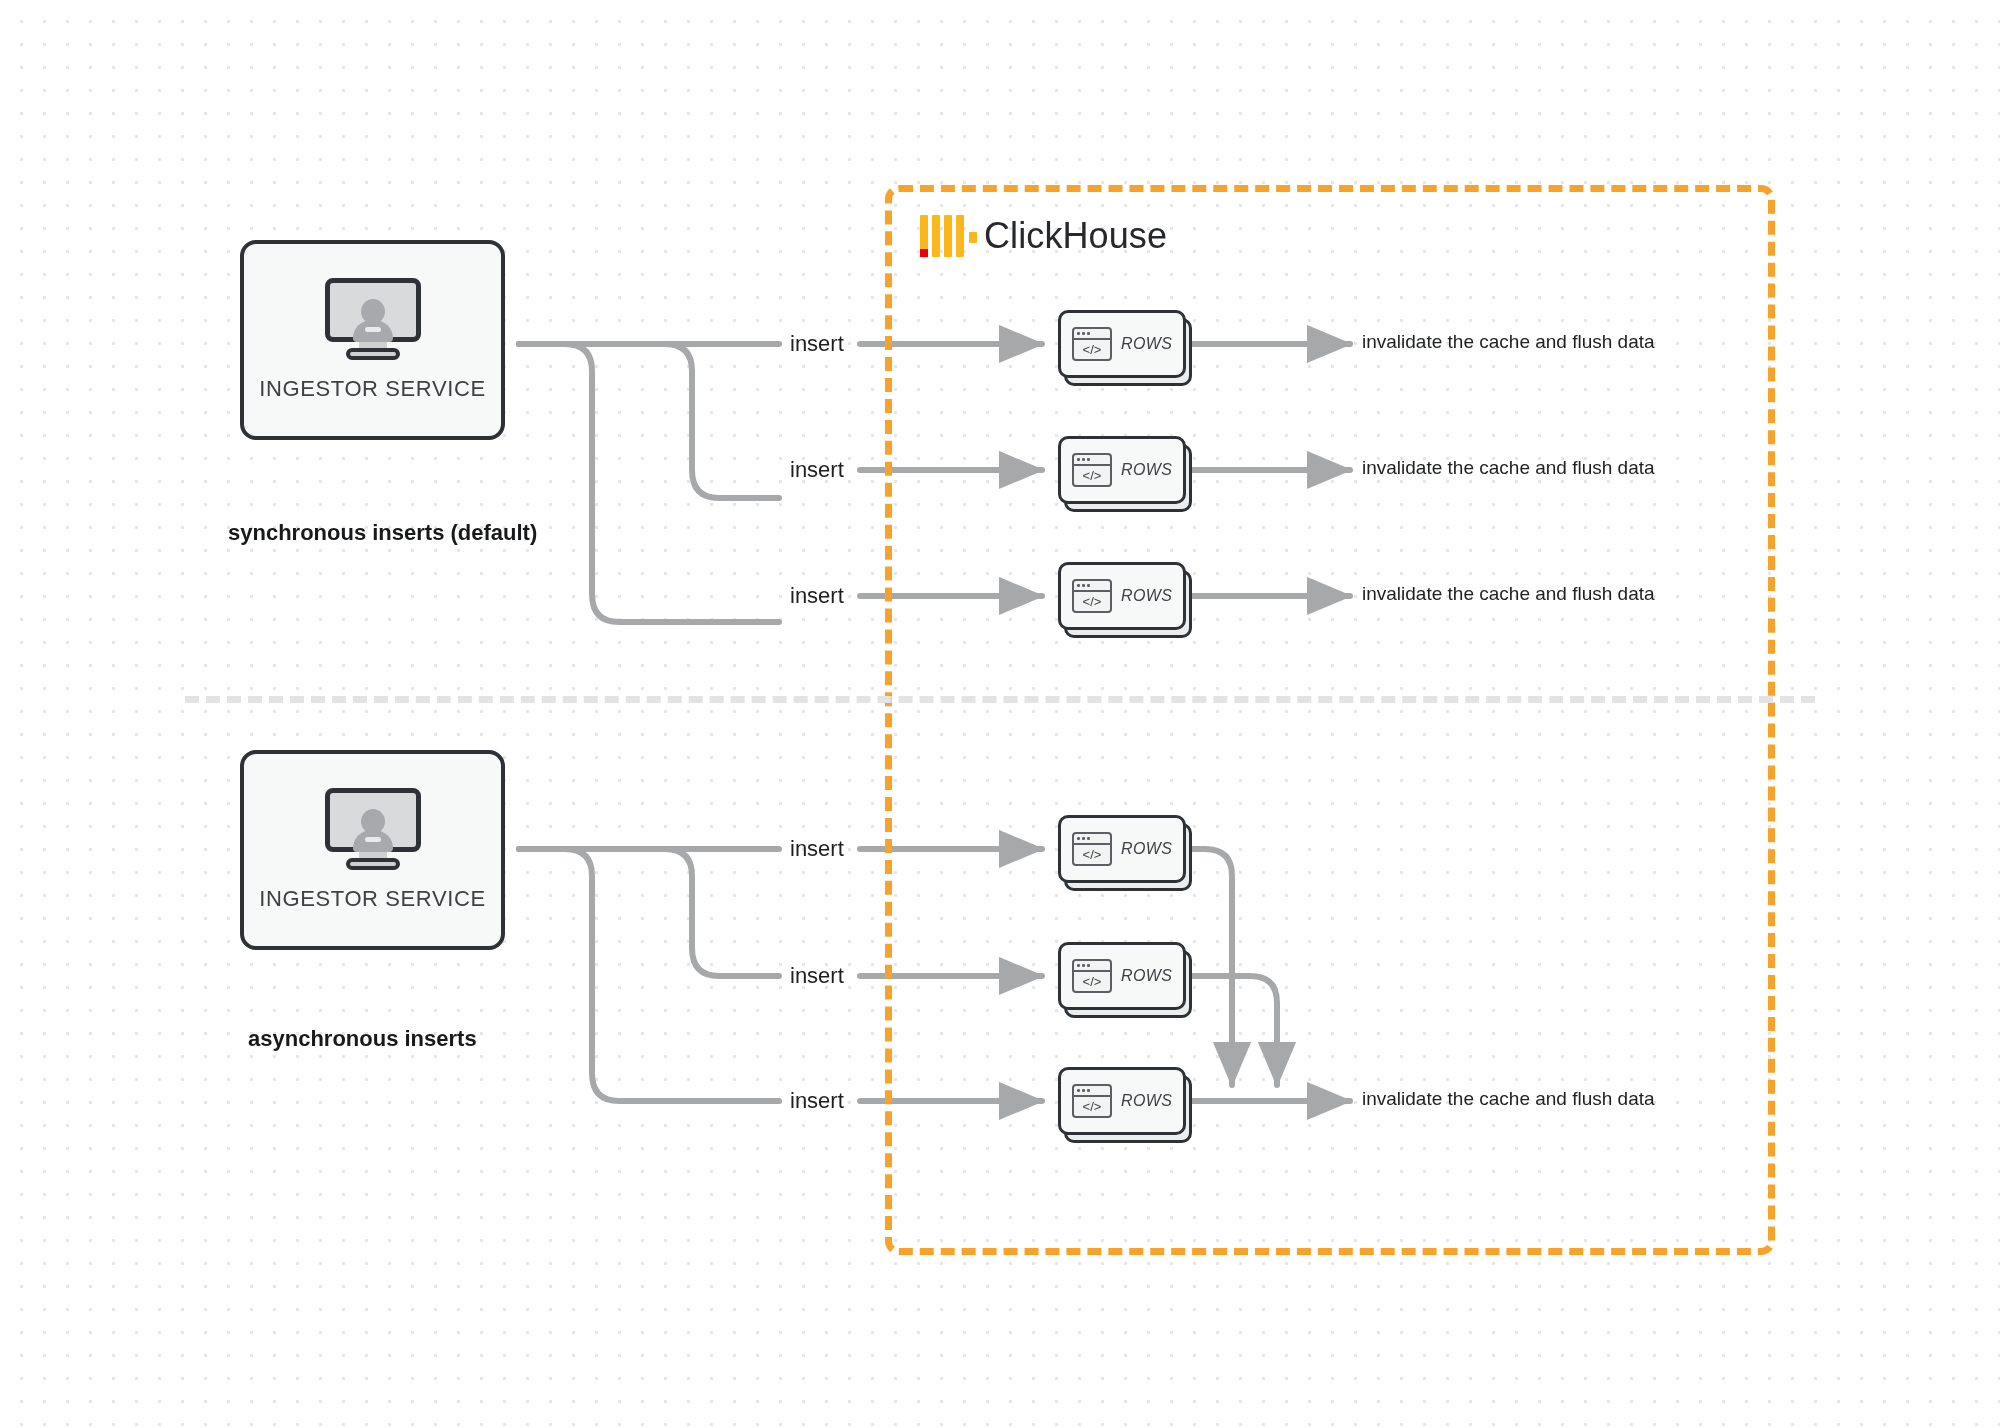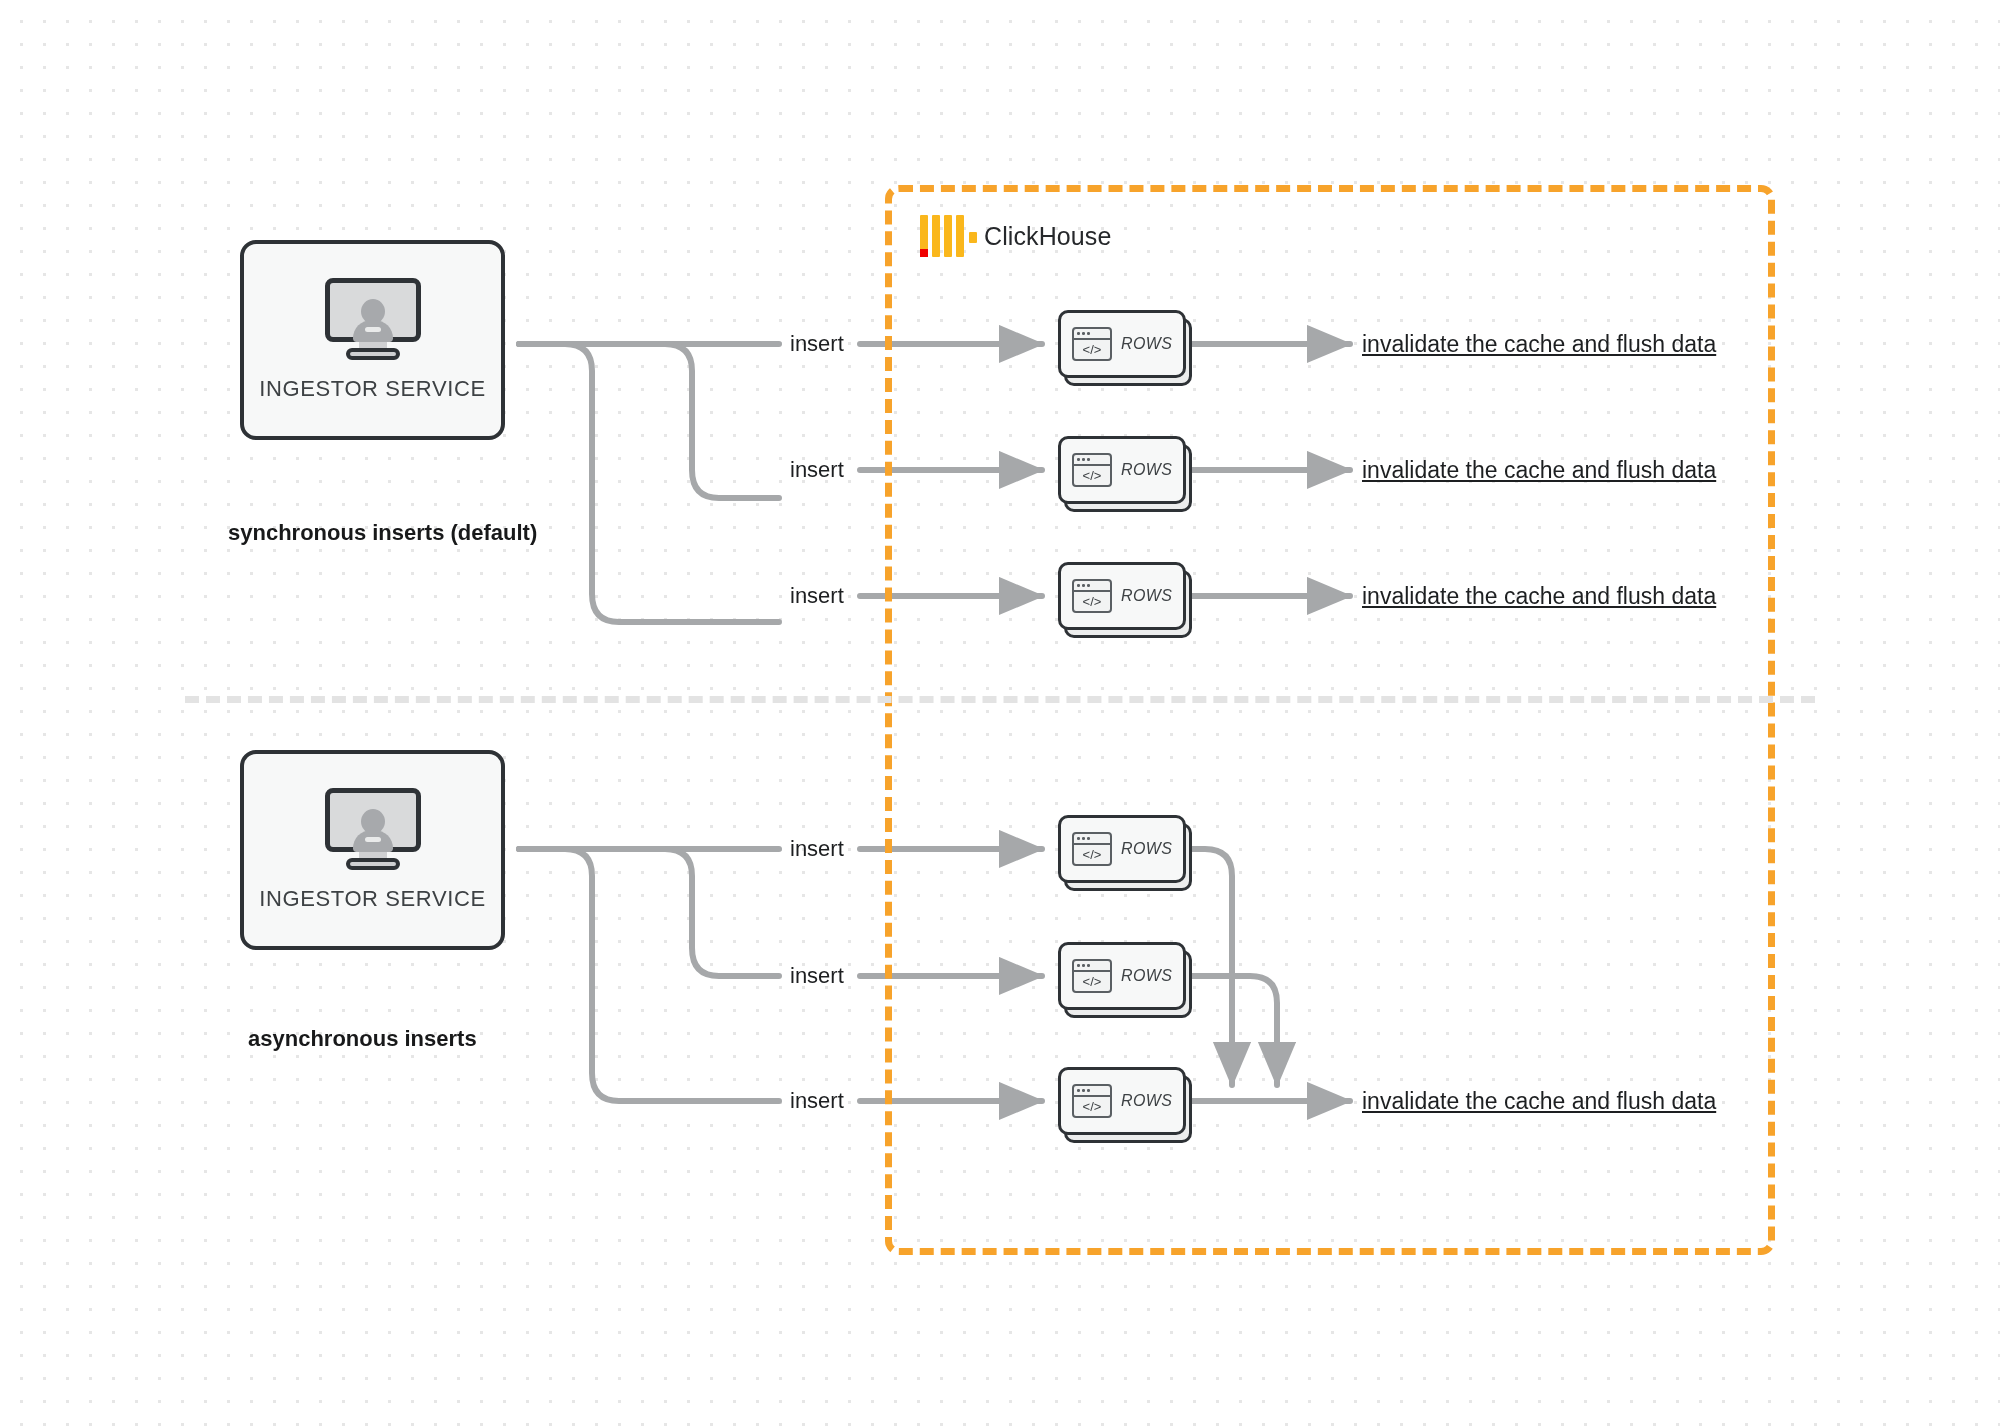--- a/index.html
+++ b/index.html
@@ -33,21 +33,21 @@
     display:flex;align-items:center;gap:18px;
   }
   .ch-logo{position:relative;width:46px;height:42px;}
   .ch-logo .bar{position:absolute;top:0;width:8px;height:42px;background:#FAB71C;border-radius:1px;}
   .ch-logo .b1{left:0;}
   .ch-logo .b2{left:12px;}
   .ch-logo .b3{left:24px;}
   .ch-logo .b4{left:36px;}
   .ch-logo .redtip{position:absolute;left:0;bottom:0;width:8px;height:8px;background:#F00000;}
   .ch-logo .stub{position:absolute;left:49px;top:17px;width:8px;height:11px;background:#FAB71C;border-radius:1px;}
-  .ch-title{font-size:25px;color:#26282b;letter-spacing:.1px;}
+  .ch-title{font-size:36px;color:#26282b;letter-spacing:.1px;}
 
   
   .service{
     position:absolute;
     width:265px;height:200px;
     background:#f7f8f8;
     border:4px solid #2e3236;
     border-radius:16px;
     box-sizing:border-box;
     display:flex;flex-direction:column;align-items:center;justify-content:center;
@@ -107,21 +107,21 @@
   .code-ico{position:relative;width:40px;height:34px;background:#f2f3f3;border:2.5px solid #5a5f63;border-radius:4px;box-sizing:border-box;}
   .code-ico .tb{position:absolute;left:0;top:0;right:0;height:9px;border-bottom:2px solid #5a5f63;display:flex;align-items:center;gap:2.5px;padding-left:3px;}
   .code-ico .dot{width:2.6px;height:2.6px;border-radius:50%;background:#5a5f63;}
   .code-ico .chev{position:absolute;left:0;right:0;top:10px;bottom:0;display:flex;align-items:center;justify-content:center;font-size:13px;color:#3d4144;font-family:"Liberation Sans", sans-serif;}
   .rows-text{font-size:16px;font-style:italic;color:#3d4144;letter-spacing:.4px;}
 
   
   .insert-lbl{position:absolute;font-size:22px;color:#1d1f21;text-align:right;}
 
   
-  .outcome{position:absolute;font-size:23px;color:#1d1f21;white-space:nowrap;text-decoration:underline;}
+  .outcome{position:absolute;font-size:19px;color:#1d1f21;white-space:nowrap;}
 </style>
 </head>
 <body>
 
 <div id="canvas">
 
   <svg class="svg-layer" viewBox="0 0 2000 1428">
     <defs>
       <marker id="arrow" markerWidth="9" markerHeight="9" refX="7.2" refY="3.2" orient="auto" markerUnits="strokeWidth">
         <path d="M0,0 L0,6.4 L7.6,3.2 z" fill="#a6a8aa"></path>

